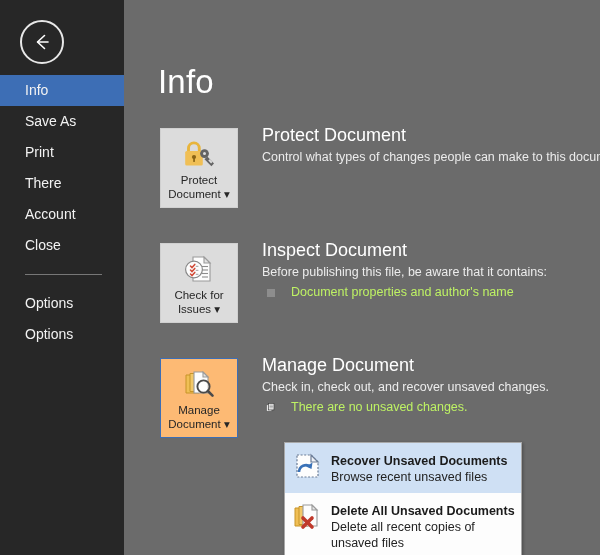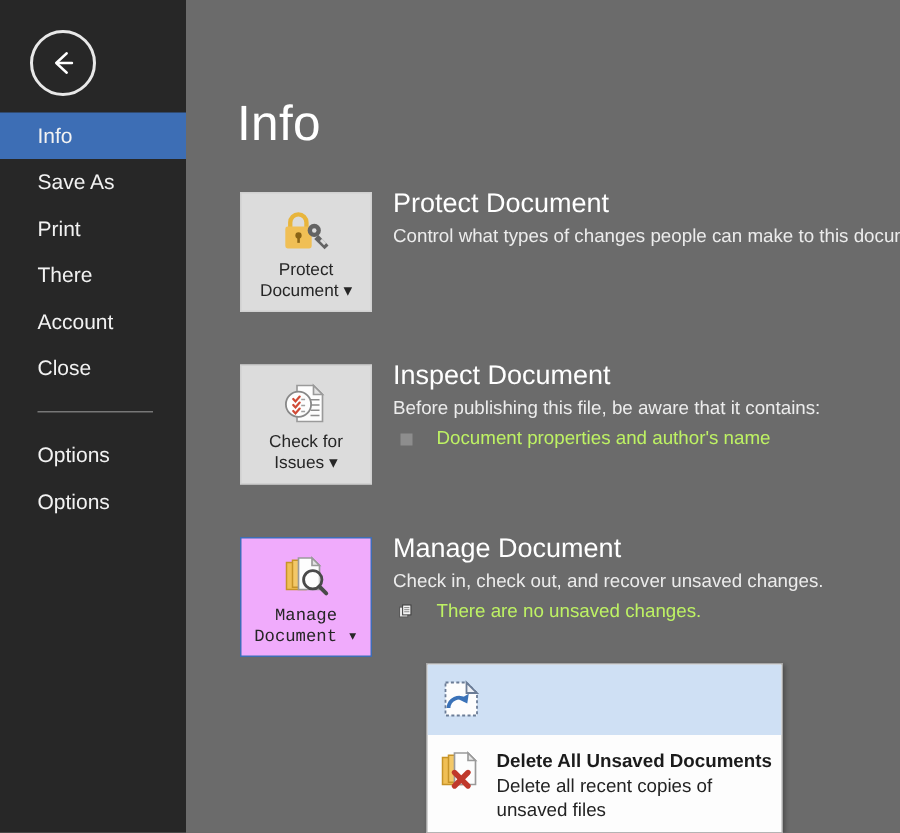--- a/index.html
+++ b/index.html
@@ -43,27 +43,27 @@
   #page-title{
     position:absolute;left:34px;top:63px;
     color:#ffffff;font-size:33px;font-weight:300;
     letter-spacing:0.2px;
   }
 
   
   .section{position:absolute;left:36px;}
   .sec-btn{
     position:absolute;left:0;top:0;
-    width:88px;height:80px;
+    width:78px;height:80px;
     background:#dcdcdc;border:1px solid #d0d0d0;
     box-sizing:border-box;
     text-align:center;cursor:pointer;
   }
   .sec-btn.selected{
-    background:#f0abfc;border:1px solid #3d6eb5;font-family:Liberation Mono, monospace;
+    background:#fdba74;border:1px solid #3d6eb5;
   }
   .sec-icon{
     height:34px;margin-top:8px;
     display:flex;align-items:center;justify-content:center;
   }
   .sec-btn-label{
     color:#262626;font-size:11.5px;line-height:13.5px;
     margin-top:3px;padding:0 3px;
   }
   .sec-body{position:absolute;left:102px;top:-4px;width:470px;}
@@ -260,20 +260,24 @@
 
     <div class="menu-item hover">
       <span class="menu-icon">
         <svg width="30" height="30" viewBox="0 0 30 30">
           <path d="M4 4 h14 l7 7 v15 h-21 z" fill="#fdfdfd" stroke="#6b7c96" stroke-width="1.2" stroke-dasharray="2 1.6"></path>
           <path d="M18 4 v7 h7 z" fill="#eef1f6" stroke="#6b7c96" stroke-width="1.2"></path>
           <path d="M6 21 a7 7 0 0 1 11.5 -5.2" fill="none" stroke="#3a72b8" stroke-width="2.6"></path>
           <path d="M19.5 11.5 l-1 6.5 l-5.5 -2.6 z" fill="#3a72b8"></path>
         </svg>
       </span>
+      <span class="menu-txt">
+        <span class="menu-title">Recover Unsaved Documents</span>
+        <span class="menu-desc" style="display:block;">Browse recent unsaved files</span>
+      </span>
     </div>
 
     <div class="menu-item">
       <span class="menu-icon">
         <svg width="30" height="30" viewBox="0 0 30 30">
           <path d="M2 7 h9 l4 4 v14 h-13 z" fill="#f0bf55" stroke="#c79428" stroke-width="1"></path>
           <path d="M6 5.5 h9 l4 4 v14 h-13 z" fill="#f3c868" stroke="#c79428" stroke-width="1"></path>
           <path d="M10 4 h9 l5 5 v16 h-14 z" fill="#fdfdfd" stroke="#9a9a9a" stroke-width="1.1"></path>
           <path d="M19 4 v5 h5 z" fill="#e7e7e7" stroke="#9a9a9a" stroke-width="1.1"></path>
           <g stroke="#c0392b" stroke-width="3.6" stroke-linecap="round">

